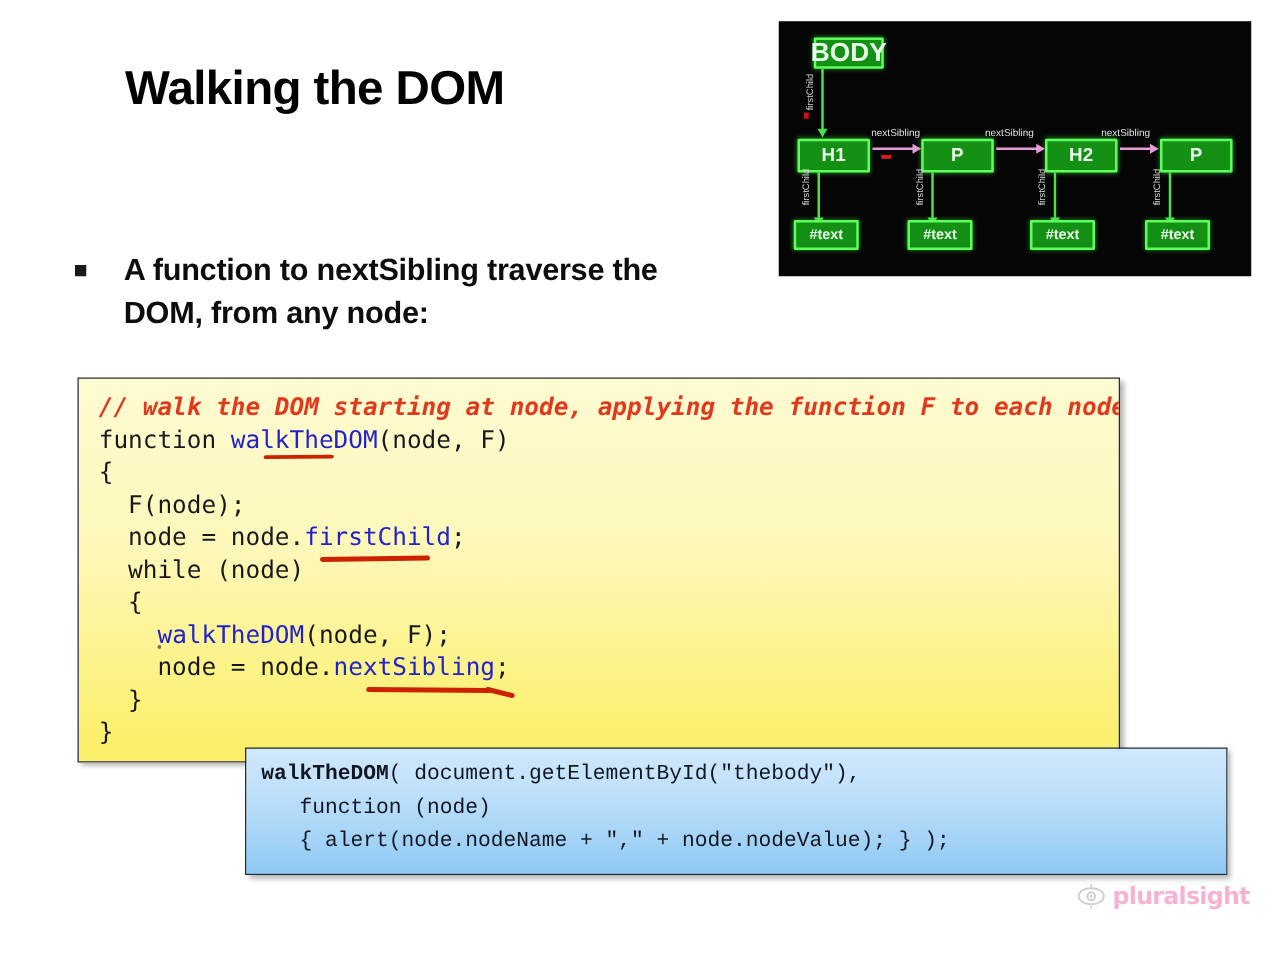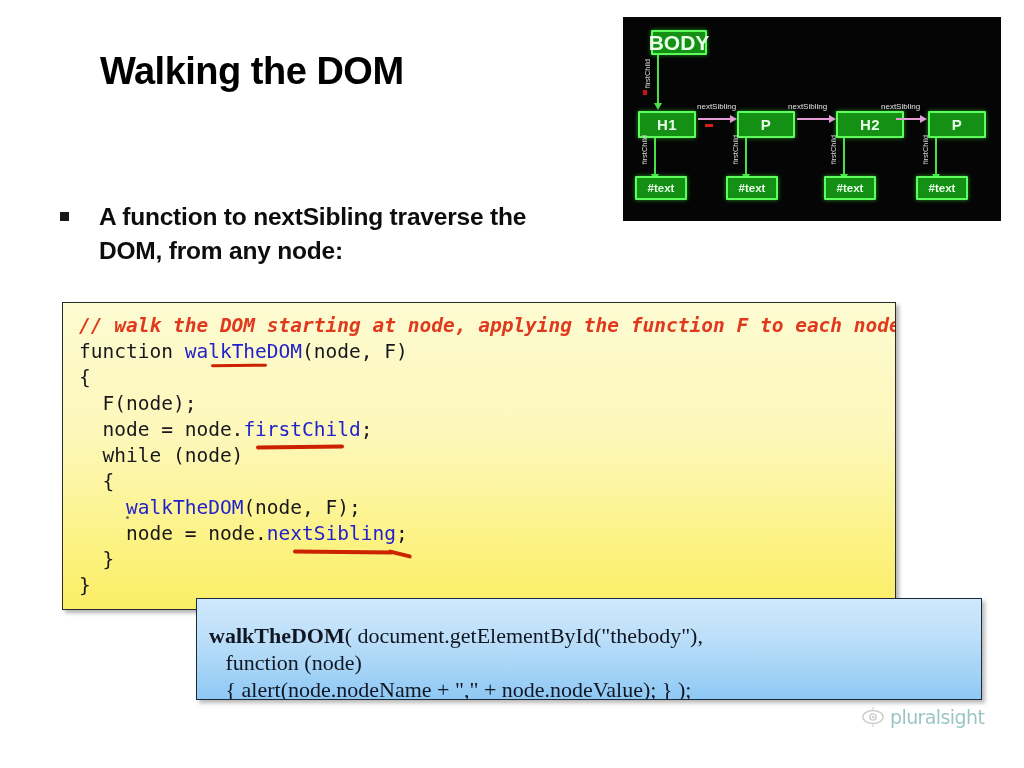--- a/index.html
+++ b/index.html
@@ -195,23 +195,23 @@
     height: 102px;
     box-sizing: border-box;
     border: 1.5px solid #1b2b3a;
     background: linear-gradient(180deg, #cfe8fb 0%, #bfe0fa 35%, #a2d2f6 75%, #8ec8f4 100%);
     box-shadow: 3px 3px 4px rgba(0,0,0,0.28);
     overflow: hidden;
   }
   #callout-text {
     position: absolute;
     left: 12px;
-    top: 23px;
-    font-family: Liberation Serif, serif;
-    font-size: 22px;
+    top: 7px;
+    font-family: Liberation Mono, monospace;
+    font-size: 17px;
     line-height: 27px;
     color: #111722;
     white-space: pre;
   }
   .call-bold { font-weight: bold; }
 
   
   #watermark {
     position: absolute;
     left: 862px;
@@ -221,22 +221,22 @@
     opacity: 0.42;
   }
   #ps-eye-icon {
     width: 22px;
     height: 22px;
     margin-right: 6px;
     flex: 0 0 auto;
   }
   #ps-wordmark {
     font-size: 19px;
-    font-weight: normal;
-    color: #0f766e;
+    font-weight: bold;
+    color: #ec4899;
     letter-spacing: -0.6px;
     font-family: "DejaVu Sans", sans-serif;
   }
 </style>
 </head>
 <body>
 
 <div id="slide-title">Walking the DOM</div>
 
 <div id="bullet-block">
@@ -247,21 +247,21 @@
 <div id="dom-diagram">
 
   <div class="node-box body" style="left:28px; top:13px; width:56px; height:25px;">BODY</div>
 
   <div class="arrow-v" style="left:34px; top:38px; height:49px;"></div>
   <div class="lbl-v" style="left:20px; top:42px;">firstChild</div>
   <div id="red-tick-diagram"></div>
 
   <div class="node-box big" style="left:15px; top:94px; width:58px; height:27px;">H1</div>
   <div class="node-box big" style="left:114px; top:94px; width:58px; height:27px;">P</div>
-  <div class="node-box big" style="left:213px; top:94px; width:68px; height:27px;">H2</div>
+  <div class="node-box big" style="left:213px; top:94px; width:58px; height:27px;">H2</div>
   <div class="node-box big" style="left:305px; top:94px; width:58px; height:27px;">P</div>
 
   <div id="red-dash-diagram"></div>
 
   <div class="arrow-h" style="left:75px; top:101px; width:33px;"></div>
   <div class="arrow-h" style="left:174px; top:101px; width:33px;"></div>
   <div class="arrow-h" style="left:273px; top:101px; width:25px;"></div>
 
   <div class="lbl-h" style="left:74px; top:85px;">nextSibling</div>
   <div class="lbl-h" style="left:165px; top:85px;">nextSibling</div>

